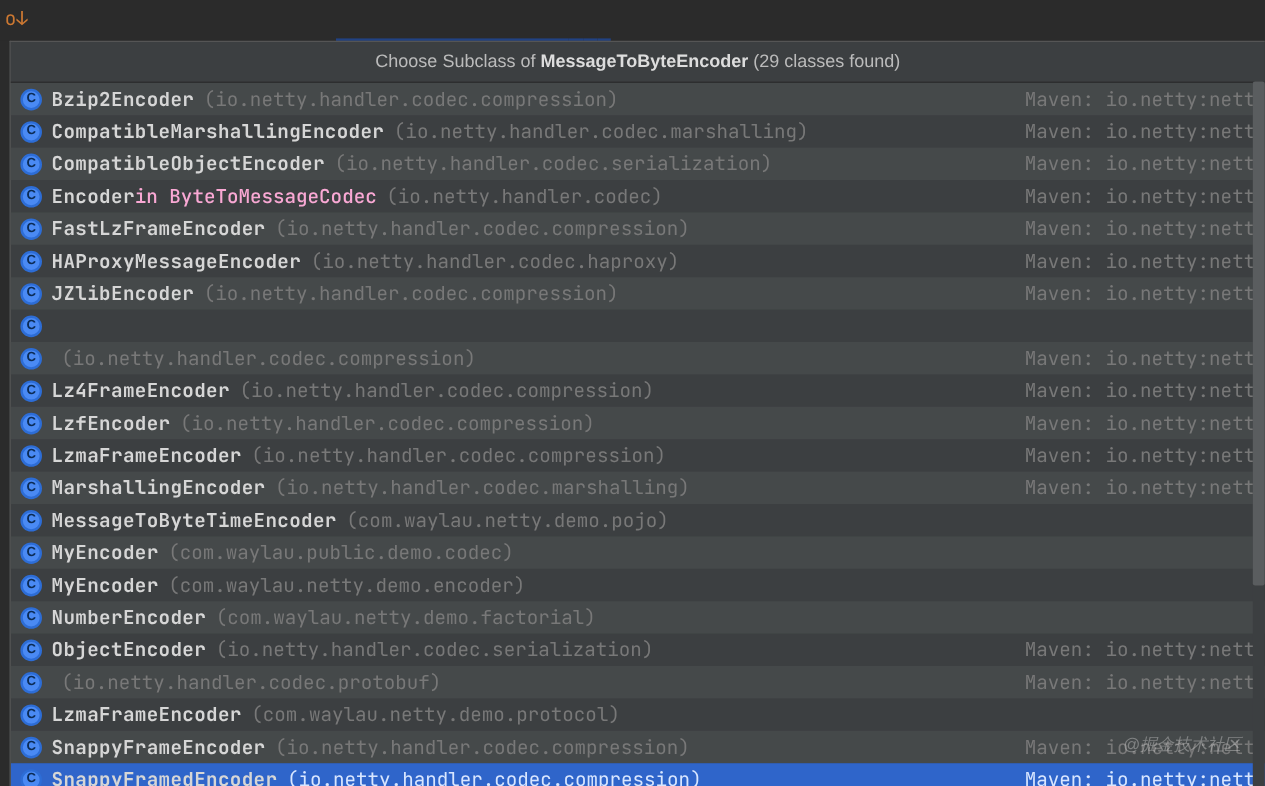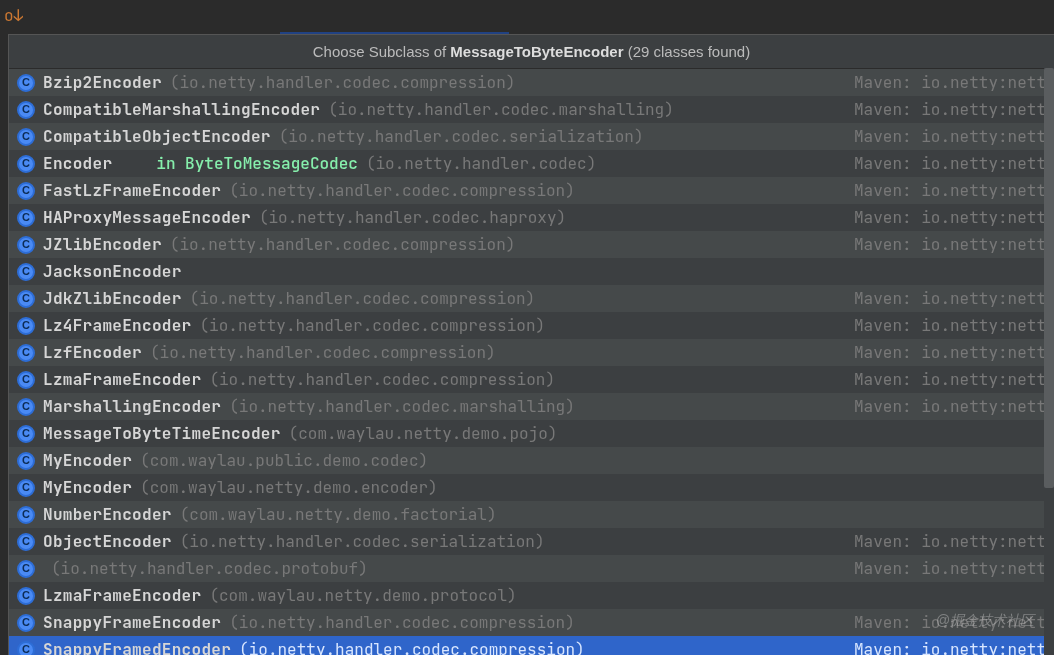--- a/index.html
+++ b/index.html
@@ -113,21 +113,21 @@
     margin-right: 8px;
     flex: 0 0 18px;
   }
   .class-icon::after { content: "C"; color: #0b2b55; }
 
   .class-name {
     color: #d6d6d6;
     font-weight: 600;
     letter-spacing: 0.3px;
   }
-  .sep-in { color: #86efac; font-weight: 500; margin-left: 44px; }
+  .sep-in { color: #f9a8d4; font-weight: 500; }
   .pkg {
     color: #787878;
     margin-left: 8px;
   }
   .spacer { flex: 1; }
   .source {
     color: #787878;
     margin-left: 16px;
   }
 
@@ -218,26 +218,24 @@
       </div>
       <div class="row alt">
         <span class="class-icon"></span>
         <span class="class-name">JZlibEncoder</span>
         <span class="pkg">(io.netty.handler.codec.compression)</span>
         <span class="spacer"></span>
         <span class="source">Maven: io.netty:nett</span>
       </div>
       <div class="row">
         <span class="class-icon"></span>
-        <span class="class-name">JacksonEncoder</span>
-        <span class="spacer"></span>
-      </div>
-      <div class="row alt">
-        <span class="class-icon"></span>
-        <span class="class-name">JdkZlibEncoder</span>
+        <span class="spacer"></span>
+      </div>
+      <div class="row alt">
+        <span class="class-icon"></span>
         <span class="pkg">(io.netty.handler.codec.compression)</span>
         <span class="spacer"></span>
         <span class="source">Maven: io.netty:nett</span>
       </div>
       <div class="row">
         <span class="class-icon"></span>
         <span class="class-name">Lz4FrameEncoder</span>
         <span class="pkg">(io.netty.handler.codec.compression)</span>
         <span class="spacer"></span>
         <span class="source">Maven: io.netty:nett</span>

